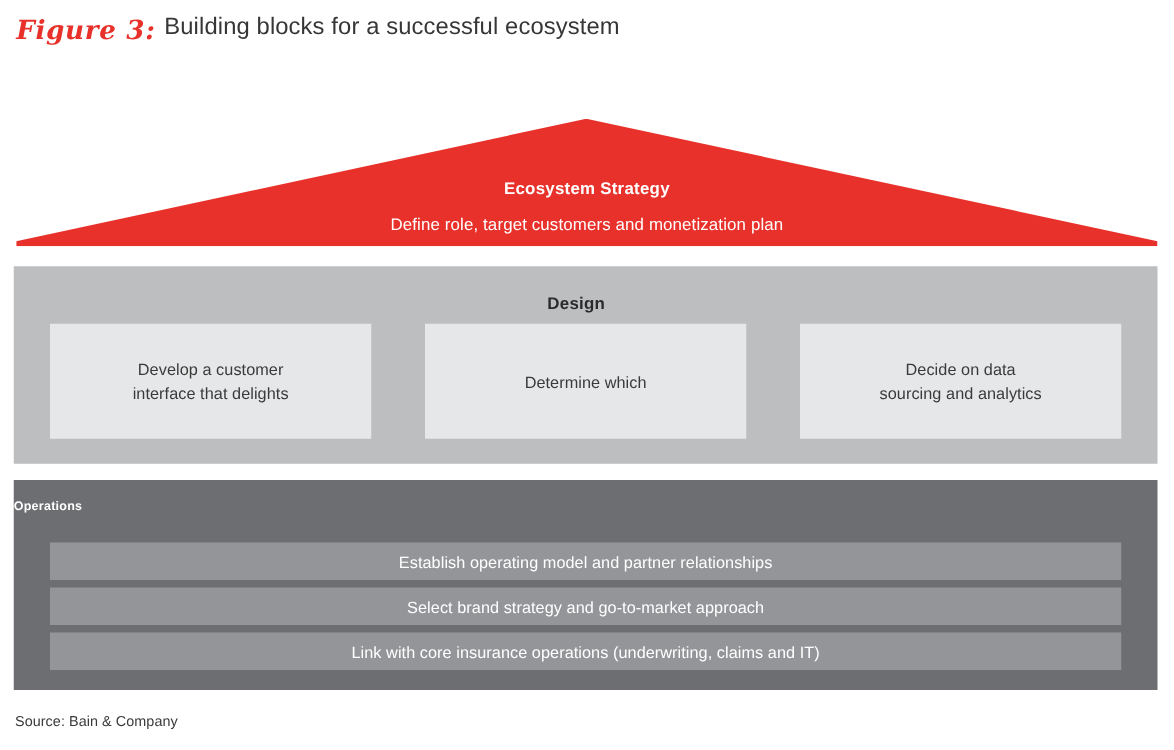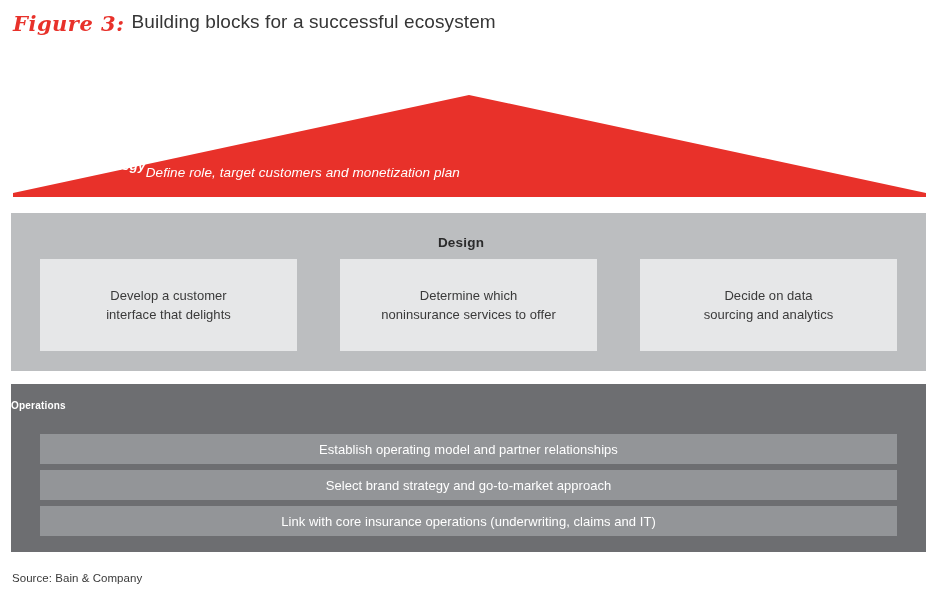--- a/index.html
+++ b/index.html
@@ -58,27 +58,26 @@
     height: 102px;
     display: block;
   }
   .roof-text {
     position: absolute;
     left: 0;
     top: 0;
     width: 913px;
     height: 102px;
     display: flex;
-    flex-direction: row;
+    flex-direction: column;
     align-items: center;
-    justify-content: flex-start;
+    justify-content: center;
     padding-top: 38px;
     box-sizing: border-box;
     pointer-events: none;
-    font-style: italic;
   }
   .roof-title {
     font-size: 13.5px;
     font-weight: 700;
     color: #ffffff;
     letter-spacing: 0.2px;
   }
   .roof-sub {
     margin-top: 14px;
     font-size: 13.5px;
@@ -204,21 +203,20 @@
   <div class="design-label">Design</div>
   <div class="design-boxes">
 
     <div class="design-box">
       <span class="line">Develop a customer</span>
       <span class="line">interface that delights</span>
     </div>
 
     <div class="design-box">
       <span class="line">Determine which</span>
-      <span class="line">noninsurance services to offer</span>
     </div>
 
     <div class="design-box">
       <span class="line">Decide on data</span>
       <span class="line">sourcing and analytics</span>
     </div>
 
   </div>
 </div>
 

